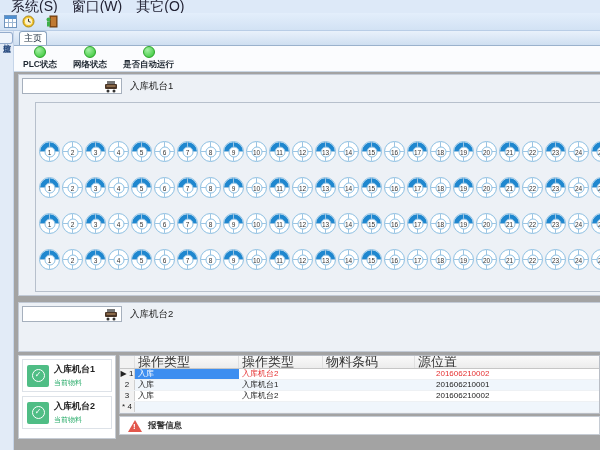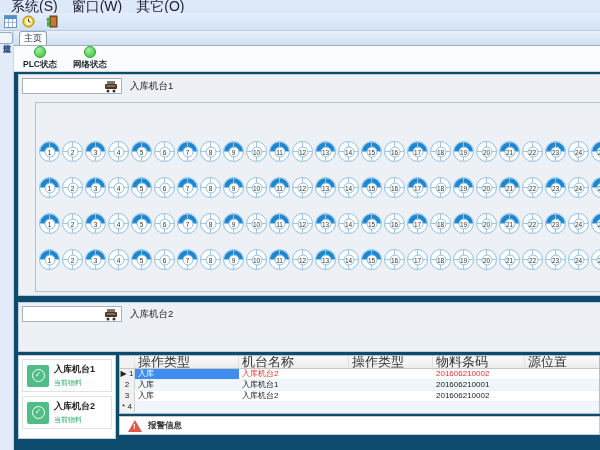--- a/index.html
+++ b/index.html
@@ -33,21 +33,21 @@
   .tabstrip { height:15px; flex:0 0 15px; background:linear-gradient(#e9f1fb,#cfdff1); border-bottom:1px solid #9ab1cc; display:flex; align-items:flex-end; padding-left:5px; }
   .tab { height:14px; background:#fff; border:1px solid #8ca4c0; border-bottom:none; border-radius:3px 3px 0 0; font-size:9px; line-height:13px; padding:0 4px; color:#1c2c3c; }
 
   
   .statusbar { height:32px; flex:0 0 24px; background:#fbfcfe; border-bottom:1px solid #c9d6e4; display:flex; align-items:center; padding-left:9px; gap:16px; }
   .status-item { display:flex; flex-direction:column; align-items:center; }
   .status-dot { width:12px; height:12px; border-radius:50%; border:1px solid #2aa32a; margin-bottom:1px; }
   .status-label { font-size:8.5px; font-weight:bold; color:#1d2630; white-space:nowrap; }
 
   
-  .work { flex:1; padding:2px 0 0 4px; overflow:hidden; background:#0c4a6e; }
+  .work { flex:1; padding:2px 0 0 4px; overflow:hidden; background:#a3a3a3; }
 
   .section { border:1px solid #c2cad6; background:#edf1f6; width:602px; }
   .section1 { height:222px; }
   .section2 { height:50px; margin-top:6px; }
   .sec-head { display:flex; align-items:center; margin:3px 0 0 3px; }
   .head-box { width:100px; height:16px; background:#fff; border:1px solid #a6b0bd; display:flex; align-items:center; justify-content:flex-end; padding-right:3px; }
   .head-label { font-size:9.5px; color:#222; margin-left:8px; }
 
   .slots-panel { margin:8px 0 0 16px; width:582px; height:190px; border:1px solid #b7c0cc; background:#edf1f6; padding:38px 0 0 3px; }
   .slot-row { display:flex; gap:2px; margin-bottom:15px; }
@@ -142,20 +142,24 @@
 
       <div class="statusbar" id="status-items">
           <div class="status-item">
             <span class="status-dot" style="background: radial-gradient(circle at 35% 30%, rgb(165, 240, 165), rgb(47, 196, 47));"></span>
             <span class="status-label">PLC状态</span>
           </div>
           <div class="status-item">
             <span class="status-dot" style="background: radial-gradient(circle at 35% 30%, rgb(165, 240, 165), rgb(47, 196, 47));"></span>
             <span class="status-label">网络状态</span>
           </div>
+          <div class="status-item">
+            <span class="status-dot" style="background: radial-gradient(circle at 35% 30%, rgb(165, 240, 165), rgb(47, 196, 47));"></span>
+            <span class="status-label">是否自动运行</span>
+          </div>
         </div>
 
       <div class="work">
 
         <div class="section section1">
           <div class="sec-head">
             <div class="head-box">
               <svg width="14" height="13" viewBox="0 0 14 13">
                   <rect x="3" y="1" width="8" height="3" fill="#777"></rect>
                   <rect x="1" y="4" width="12" height="5" rx="1" fill="#4a3526"></rect>
@@ -756,21 +760,20 @@
                   <div class="card-sub" style="color: rgb(47, 174, 110);">当前物料</div>
                 </span>
               </div>
             </div>
 
           <div class="grid-wrap">
             <div class="grid">
               <div class="g-head" id="gridhead">
                   <div class="cell rh"></div>
                   <div class="cell c1">操作类型</div>
-                  <div class="cell c2">机台名称</div>
                   <div class="cell c3">操作类型</div>
                   <div class="cell c4">物料条码</div>
                   <div class="cell c5">源位置</div>
                 </div>
               <div id="gridrows">
                   <div class="g-row">
                     <div class="cell rh">▶ 1</div>
                     <div class="cell c1 sel">入库</div>
                     <div class="cell c2 red">入库机台2</div>
                     <div class="cell c3"></div>

